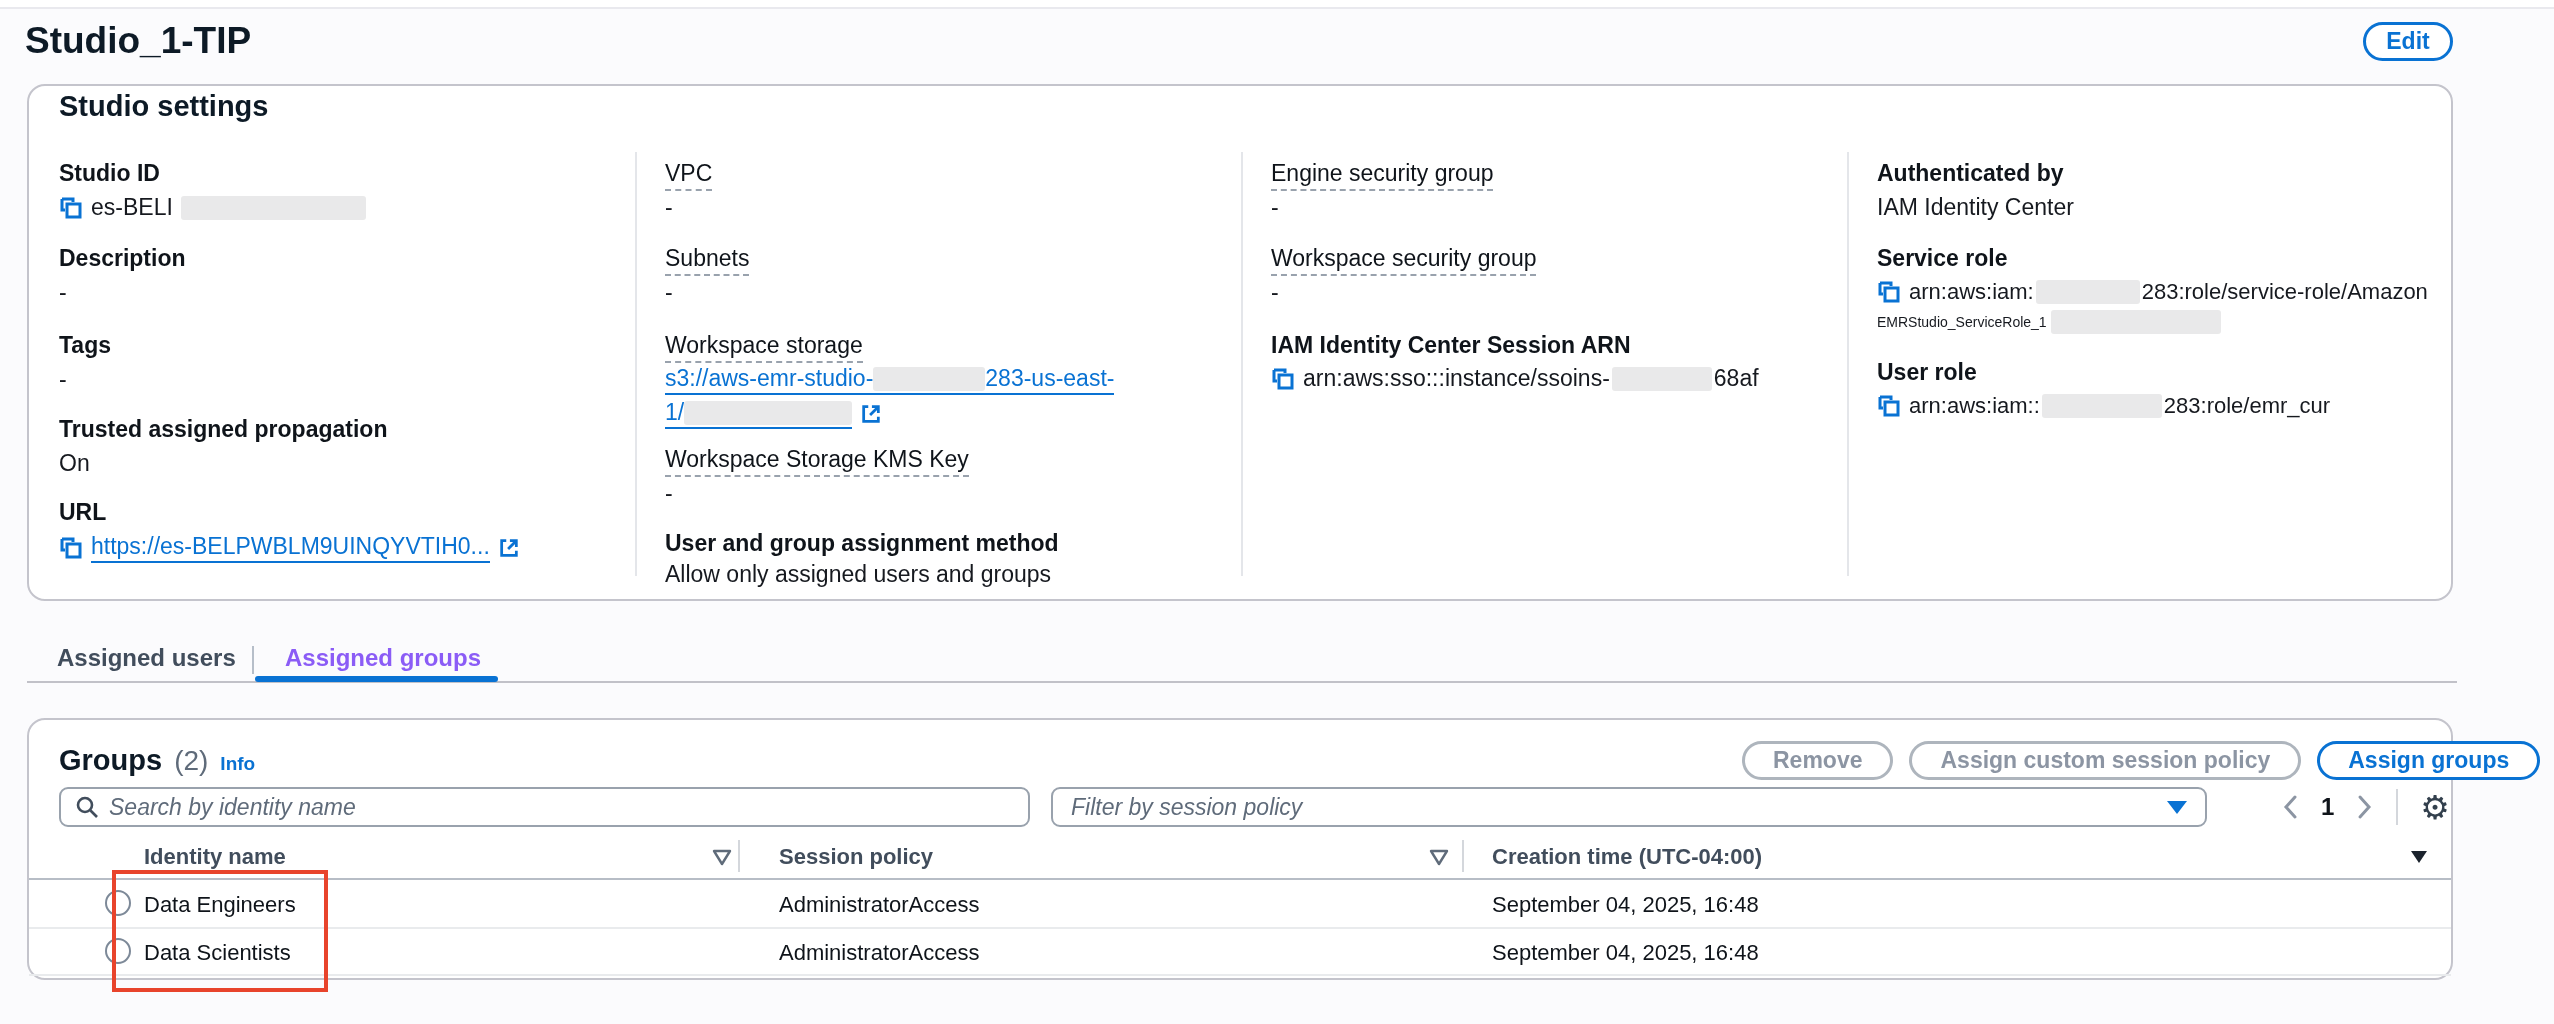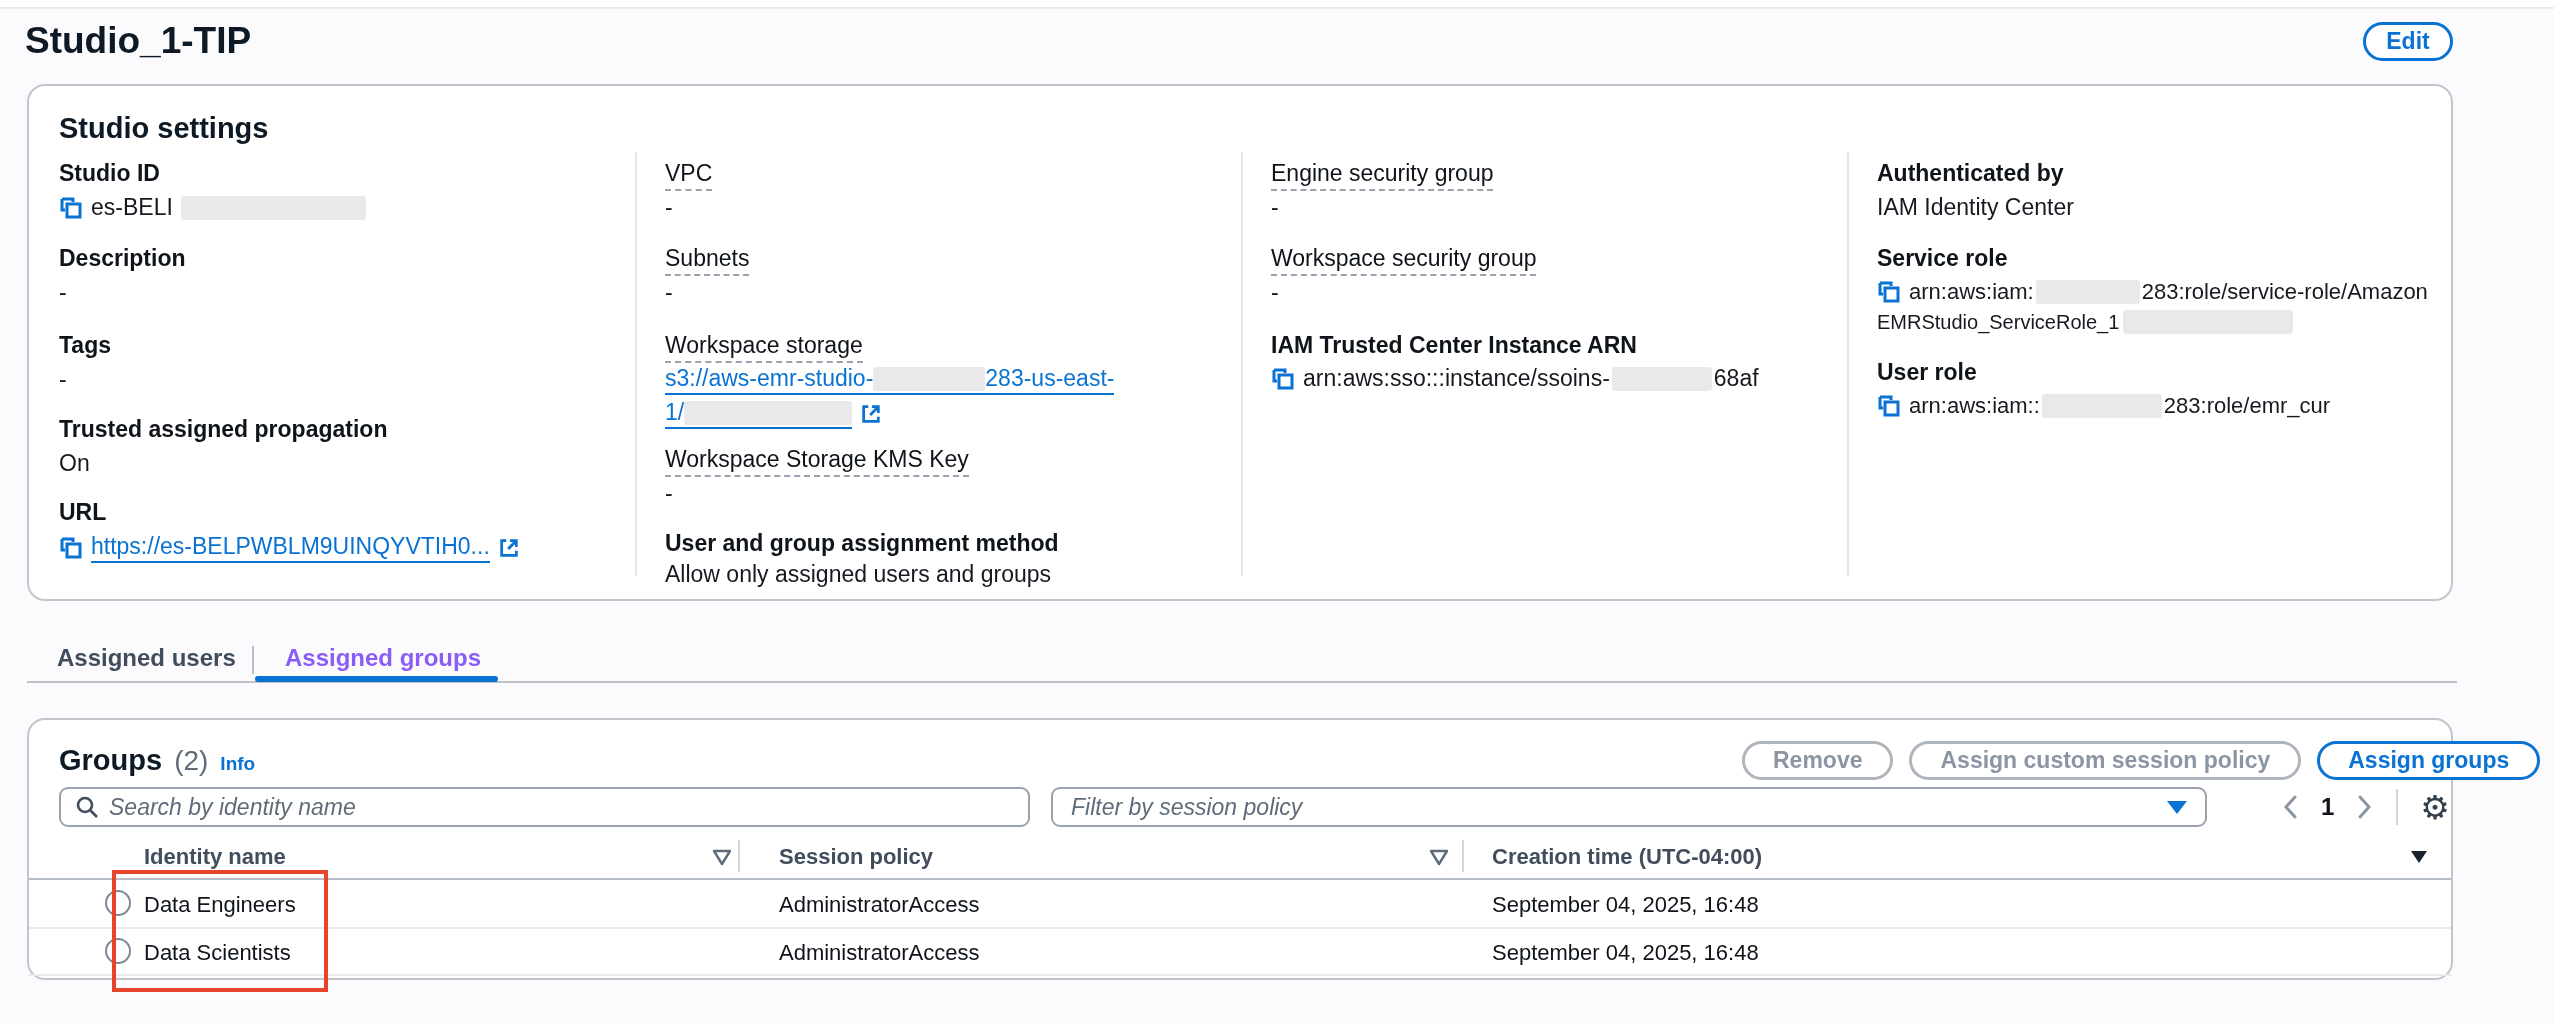--- a/index.html
+++ b/index.html
@@ -8,21 +8,21 @@
   .topbar { position:absolute; left:0; top:0; width:2554px; height:9px; background:#ffffff; border-bottom:2px solid #e9e9ee; }
   .page-title { position:absolute; left:25px; top:20px; font-size:37px; font-weight:700; color:#0d1a26; }
   .btn { display:flex; align-items:center; justify-content:center; border-radius:22px; background:#fff;
          font-size:23px; font-weight:700; cursor:pointer; white-space:nowrap; }
   .btn.primary-outline { border:3px solid #0972d3; color:#0972d3; }
   .btn.disabled { border:3px solid #aeb5bd; color:#8c95a3; cursor:default; }
   .edit-btn { position:absolute; left:2363px; top:22px; width:90px; height:39px; }
 
   .panel { position:absolute; left:27px; width:2426px; background:#ffffff; border:2px solid #c4c4cc; border-radius:18px; }
   .settings-panel { top:84px; height:517px; }
-  .panel-h2 { position:absolute; left:30px; top:26px; font-size:29px; font-weight:700; color:#0d1a26; }
+  .panel-h2 { position:absolute; left:30px; top:4px; font-size:29px; font-weight:700; color:#0d1a26; }
   .col-divider { position:absolute; top:66px; height:424px; width:2px; background:#e4e6ea; }
 
   .field { position:absolute; width:552px; }
   .f-label { font-size:23px; font-weight:700; color:#0f141a; }
   .f-label.dashed { font-weight:400; }
   .f-label.dashed span { border-bottom:2px dashed #99a2ad; padding-bottom:3px; }
   .f-value { font-size:23px; color:#16191f; margin-top:7px; display:flex; align-items:center; gap:8px; flex-wrap:nowrap; }
   .redact { display:inline-block; background:#e9e9ea; border-radius:3px; height:24px; vertical-align:middle; }
   .link { color:#0972d3; text-decoration:none; cursor:pointer; }
   .u-line { display:inline-flex; align-items:center; border-bottom:2px solid #0972d3; padding-bottom:1px; }
@@ -163,21 +163,21 @@
 
   <div class="field" style="left:1242px; top:74px;">
     <div class="f-label dashed"><span>Engine security group</span></div>
     <div class="f-value">-</div>
   </div>
   <div class="field" style="left:1242px; top:159px;">
     <div class="f-label dashed"><span>Workspace security group</span></div>
     <div class="f-value">-</div>
   </div>
   <div class="field" style="left:1242px; top:246px;">
-    <div class="f-label">IAM Trusted Center Instance ARN</div>
+    <div class="f-label">IAM Identity Center Session ARN</div>
     <div class="f-value" style="margin-top:6px;">
       <svg class="cicon" width="24" height="24" viewBox="0 0 24 24">
           <path d="M3 3 h11 v3 M3 3 v11 h3" fill="none" stroke="#0972d3" stroke-width="3"></path>
           <rect x="8" y="8" width="13" height="13" fill="none" stroke="#0972d3" stroke-width="3"></rect>
         </svg>
       <span>arn:aws:sso:::instance/ssoins-</span>
         <span class="redact" style="width:100px; margin-left:-6px;"></span>
         <span style="margin-left:-6px;">68af</span>
     </div>
   </div>
@@ -190,21 +190,21 @@
     <div class="f-label">Service role</div>
     <div class="f-value" style="font-size:22px;text-align:center;">
       <svg class="cicon" width="24" height="24" viewBox="0 0 24 24">
           <path d="M3 3 h11 v3 M3 3 v11 h3" fill="none" stroke="#0972d3" stroke-width="3"></path>
           <rect x="8" y="8" width="13" height="13" fill="none" stroke="#0972d3" stroke-width="3"></rect>
         </svg>
       <span>arn:aws:iam:</span>
         <span class="redact" style="width:104px; margin-left:-6px; margin-right:-6px;"></span>
         <span>283:role/service-role/Amazon</span>
     </div>
-    <div class="f-value" style="font-size:20px; margin-top:5px;">
+    <div class="f-value" style="font-size:14px; margin-top:5px;">
       <span>EMRStudio_ServiceRole_1</span>
         <span class="redact" style="width:170px; margin-left:-4px;"></span>
     </div>
   </div>
   <div class="field" style="left:1848px; top:273px; width:556px;">
     <div class="f-label">User role</div>
     <div class="f-value" style="font-size:22px;">
       <svg class="cicon" width="24" height="24" viewBox="0 0 24 24">
           <path d="M3 3 h11 v3 M3 3 v11 h3" fill="none" stroke="#0972d3" stroke-width="3"></path>
           <rect x="8" y="8" width="13" height="13" fill="none" stroke="#0972d3" stroke-width="3"></rect>

